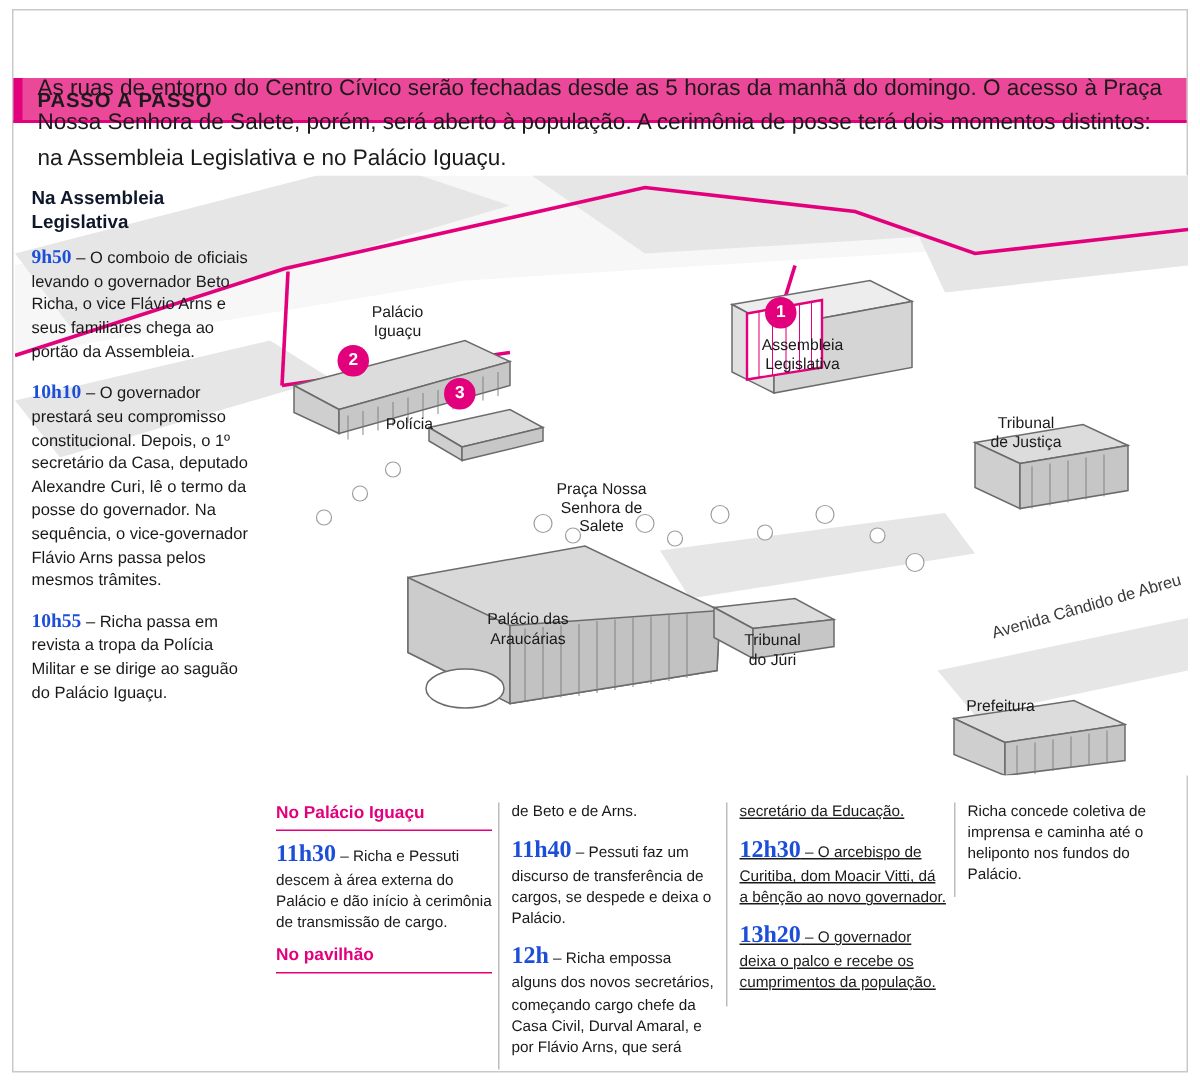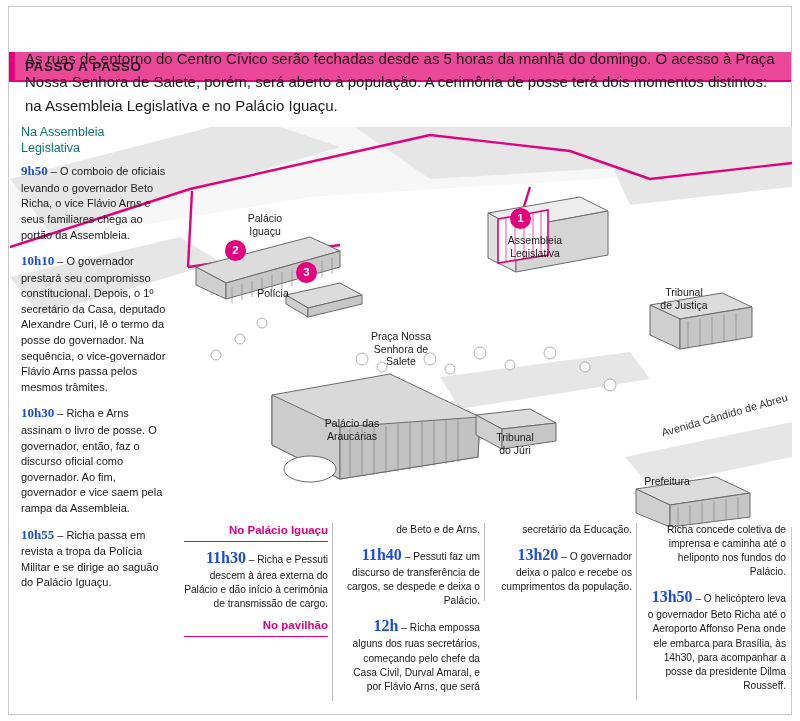--- a/index.html
+++ b/index.html
@@ -46,21 +46,20 @@
     line-height: 1.55;
     color: #1a1a1a;
   }
   
   .map {
     position: absolute;
     left: 1px; top: 110px;
     width: 782px; height: 400px;
     overflow: hidden;
     background: #ffffff;
-    margin-top: 10px;
   }
   .map svg { position: absolute; left: 0; top: 0; }
   .map-label {
     position: absolute;
     font-size: 10.5px;
     line-height: 1.2;
     color: #1a1a1a;
     text-align: center;
   }
   .street-label {
@@ -81,47 +80,46 @@
   }
   
   .left-col {
     position: absolute;
     left: 12px; top: 118px;
     width: 150px;
     font-size: 11px;
     line-height: 1.42;
   }
   .col-head {
-    color: #0f766e;
-    font-weight: normal;
+    color: #0f172a;
+    font-weight: bold;
     font-size: 12.5px;
     line-height: 1.25;
     margin-bottom: 6px;
   }
   .entry { margin-bottom: 9px; }
   .time {
     color: #1d4ed8;
     font-weight: bold;
     font-size: 13px;
     font-family: "Liberation Serif", serif;
   }
   .entry-text { color: #1a1a1a; }
   
   .bottom {
     position: absolute;
     left: 1px; top: 512px;
     width: 782px; height: 196px;
   }
   .bcol {
     position: absolute;
-    top: 4px;
+    top: 16px;
     font-size: 10.2px;
     line-height: 1.38;
     padding-left: 8px;
-    text-align: right;
   }
   .bcol .time { font-size: 16px; }
   .bcol .entry { margin-bottom: 7px; }
   .bcol.sep { border-left: 1px solid #bdbdbd; }
   .bcol-head {
     color: #e3007d;
     font-weight: bold;
     font-size: 11.5px;
     border-bottom: 1.5px solid #e3007d;
     padding-bottom: 2px;
@@ -294,23 +292,20 @@
     <div class="col-head" style="white-space:pre-line;">Na Assembleia
 Legislativa</div>
 
     <div class="entry">
       <span class="time">9h50</span><span class="entry-text"> – O comboio de oficiais levando o governador Beto Richa, o vice Flávio Arns e seus familiares chega ao portão da Assembleia.</span>
     </div>
     <div class="entry">
       <span class="time">10h10</span><span class="entry-text"> – O governador prestará seu compromisso constitucional. Depois, o 1º secretário da Casa, deputado Alexandre Curi, lê o termo da posse do governador. Na sequência, o vice-governador Flávio Arns passa pelos mesmos trâmites.</span>
     </div>
     <div class="entry">
-      <span class="time">10h30</span><span class="entry-text"> – Richa e Arns assinam o livro de posse. O governador, então, faz o discurso oficial como governador. Ao fim, governador e vice saem pela rampa da Assembleia.</span>
-    </div>
-    <div class="entry">
       <span class="time">10h55</span><span class="entry-text"> – Richa passa em revista a tropa da Polícia Militar e se dirige ao saguão do Palácio Iguaçu.</span>
     </div>
   </div>
 
   <div class="bottom">
 
     <div class="bcol" style="left:166px; width:152px;">
       <div class="bcol-head">No Palácio Iguaçu</div>
       <div class="entry">
         <span class="time">11h30</span><span class="entry-text"> – Richa e Pessuti descem à área externa do Palácio e dão início à cerimônia de transmissão de cargo.</span>
@@ -319,36 +314,36 @@
     </div>
 
     <div class="bcol sep" style="left:322px; width:148px;">
       <div class="entry">
         <span class="entry-text">de Beto e de Arns.</span>
       </div>
       <div class="entry">
         <span class="time">11h40</span><span class="entry-text"> – Pessuti faz um discurso de transferência de cargos, se despede e deixa o Palácio.</span>
       </div>
       <div class="entry">
-        <span class="time">12h</span><span class="entry-text"> – Richa empossa alguns dos ruas secretários, começando pelo chefe da Casa Civil, Durval Amaral, e por Flávio Arns, que será</span>
-      </div>
-    </div>
-
-    <div class="bcol sep" style="left:474px; width:148px;">
+        <span class="time">12h</span><span class="entry-text"> – Richa empossa alguns dos novos secretários, começando cargo chefe da Casa Civil, Durval Amaral, e por Flávio Arns, que será</span>
+      </div>
+    </div>
+
+    <div class="bcol sep" style="left:474px; width:148px;text-decoration:underline;">
       <div class="entry">
         <span class="entry-text">secretário da Educação.</span>
       </div>
       <div class="entry">
+        <span class="time">12h30</span><span class="entry-text"> – O arcebispo de Curitiba, dom Moacir Vitti, dá a bênção ao novo governador.</span>
+      </div>
+      <div class="entry">
         <span class="time">13h20</span><span class="entry-text"> – O governador deixa o palco e recebe os cumprimentos da população.</span>
       </div>
     </div>
 
     <div class="bcol sep" style="left:626px; width:150px;">
       <div class="entry">
         <span class="entry-text">Richa concede coletiva de imprensa e caminha até o heliponto nos fundos do Palácio.</span>
-      </div>
-      <div class="entry">
-        <span class="time">13h50</span><span class="entry-text"> – O helicóptero leva o governador Beto Richa até o Aeroporto Affonso Pena onde ele embarca para Brasília, às 14h30, para acompanhar a posse da presidente Dilma Rousseff.</span>
       </div>
     </div>
 
   </div>
 </div>
 
 </body></html>

